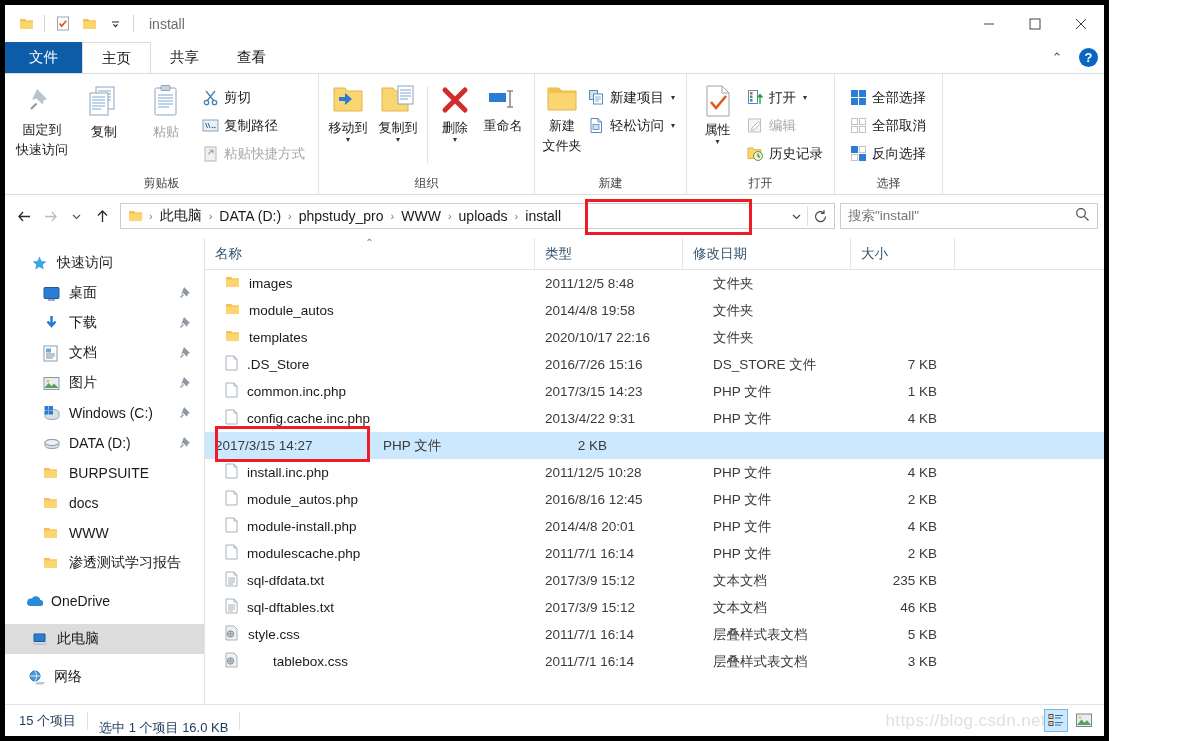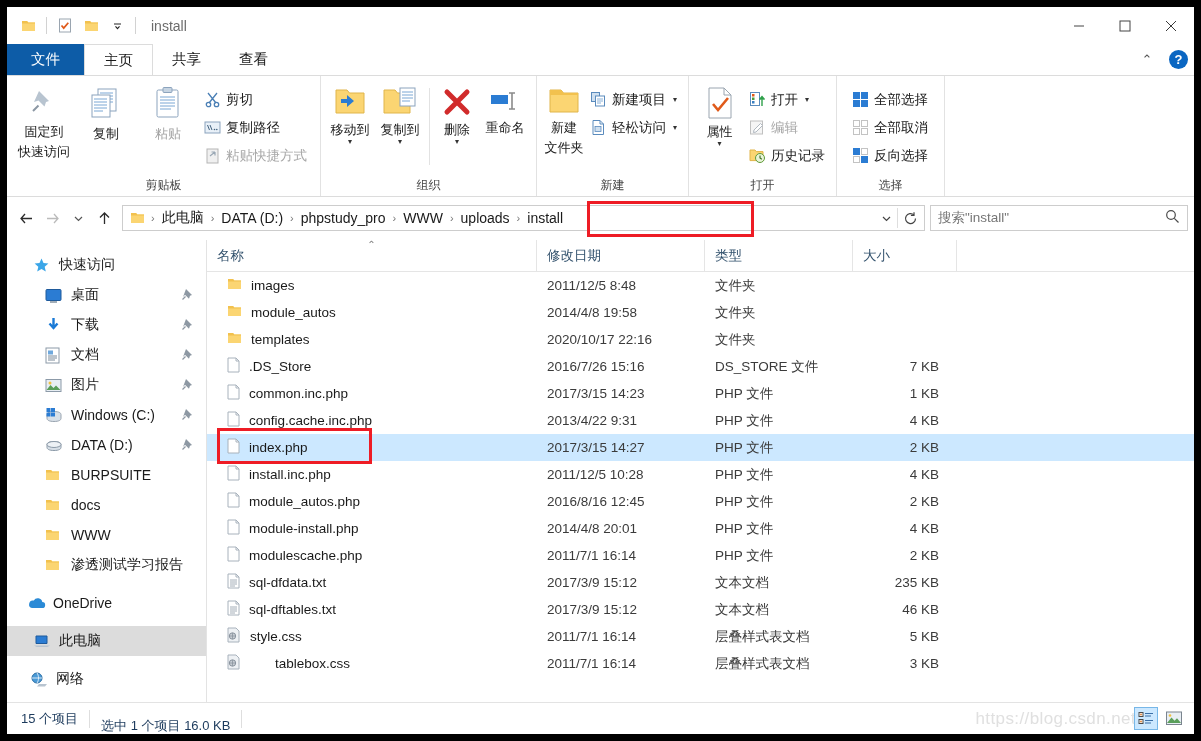--- a/index.html
+++ b/index.html
@@ -4,24 +4,24 @@
 <style>
   * { box-sizing: border-box; margin: 0; padding: 0; }
   html, body {
     width: 1201px; height: 741px;
     font-family: "Liberation Sans", "DejaVu Sans", sans-serif;
     background: #ffffff;
     overflow: hidden;
     -webkit-font-smoothing: antialiased;
   }
   .window {
-    width: 1201px; height: 741px;
+    width: 1109px; height: 741px;
     position: relative;
     background: #404040;
-    border: 7px solid #000000;
+    border: 5px solid #000000;
     display: flex; flex-direction: column;
   }
 
   
   .titlebar {
     height: 37px; min-height: 37px;
     display: flex; align-items: center;
     background: #ffffff;
     position: relative;
   }
@@ -795,25 +795,25 @@
         <span class="txt">网络</span>
       </div>
     </div>
 
     <div class="filepane">
       <div class="colheader">
         <div class="colh" style="width:330px;">
           <span class="sortmark">⌃</span>
           <span>名称</span>
         </div>
+        <div class="colh" style="width:148px;">
+          <span>类型</span>
+        </div>
         <div class="colh" style="width:168px;">
           <span>修改日期</span>
-        </div>
-        <div class="colh" style="width:148px;">
-          <span>类型</span>
         </div>
         <div class="colh" style="width:104px;">
           <span>大小</span>
         </div>
       </div>
 
       <div class="rows">
 
         <div class="row">
           <div class="cell-name" style="width:330px;">
@@ -887,27 +887,20 @@
                   <path d="M9 1v3h3" fill="none" stroke="#a8b2bc"></path>
                 </svg></span>
             <span class="nm">config.cache.inc.php</span>
           </div>
           <div class="cell-date" style="width:168px;">2013/4/22 9:31</div>
           <div class="cell-type" style="width:148px;">PHP 文件</div>
           <div class="cell-size" style="width:104px;">4 KB</div>
         </div>
 
         <div class="row selected">
-          <div class="cell-name" style="width:330px;">
-            <span><svg width="13" height="16" viewBox="0 0 13 16">
-                  <path d="M1 1h8l3 3v11H1z" fill="#fff" stroke="#a8b2bc"></path>
-                  <path d="M9 1v3h3" fill="none" stroke="#a8b2bc"></path>
-                </svg></span>
-            <span class="nm">index.php</span>
-          </div>
           <div class="cell-date" style="width:168px;">2017/3/15 14:27</div>
           <div class="cell-type" style="width:148px;">PHP 文件</div>
           <div class="cell-size" style="width:104px;">2 KB</div>
         </div>
 
         <div class="row">
           <div class="cell-name" style="width:330px;">
             <span><svg width="13" height="16" viewBox="0 0 13 16">
                   <path d="M1 1h8l3 3v11H1z" fill="#fff" stroke="#a8b2bc"></path>
                   <path d="M9 1v3h3" fill="none" stroke="#a8b2bc"></path>

